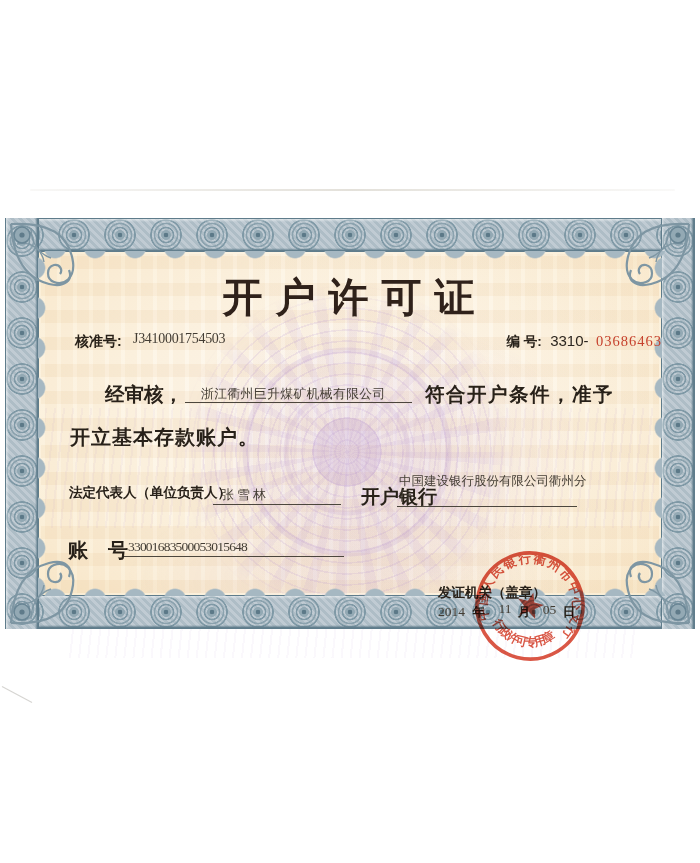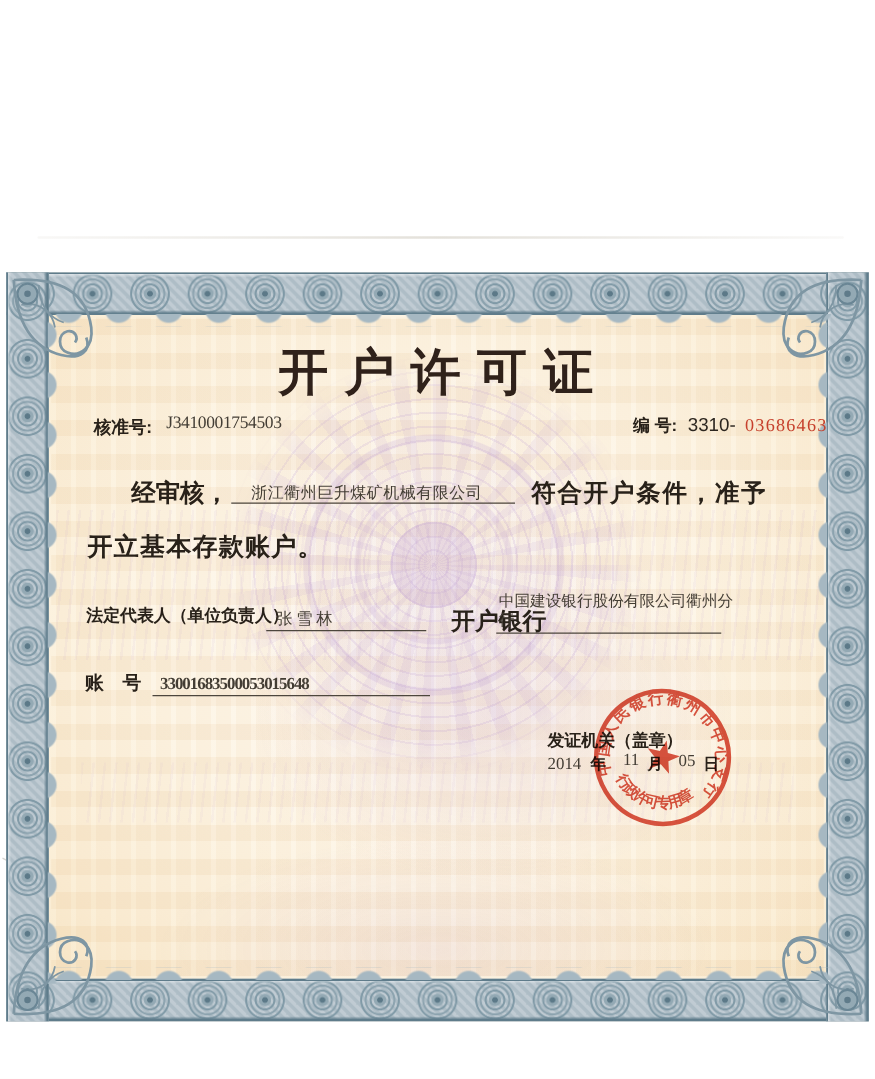--- a/index.html
+++ b/index.html
@@ -6,21 +6,21 @@
   body{
     width:700px;height:863px;position:relative;background:#ffffff;overflow:hidden;
     font-family:"Liberation Sans", sans-serif;
   }
   
   .scanline{position:absolute;left:30px;right:25px;top:189px;height:2px;
     background:linear-gradient(90deg,rgba(210,205,195,.15),rgba(205,200,188,.55),rgba(210,205,195,.12));border-radius:2px;}
   .crease{position:absolute;left:0px;top:694px;width:34px;height:1px;background:rgba(150,148,140,.4);transform:rotate(28deg);}
 
   
-  .certificate{position:absolute;left:5px;top:218px;width:690px;height:599px;background:#f8ecd2;}
+  .certificate{position:absolute;left:5px;top:218px;width:690px;height:411px;background:#f8ecd2;}
   .interior{position:absolute;inset:26px;z-index:0;
     background:radial-gradient(ellipse at 50% 46%, #fefaf4 0%, #fdf5e6 52%, #fbefd8 82%, #f8e9cc 100%);}
   
   .wm{position:absolute;inset:36px;z-index:1;opacity:.85;
     background-image:
       radial-gradient(ellipse 270px 190px at 57% 60%, rgba(186,150,214,.16), rgba(186,150,214,0) 72%),
       radial-gradient(ellipse 300px 120px at 50% 96%, rgba(186,150,214,.13), rgba(186,150,214,0) 75%),
       repeating-linear-gradient(0deg, rgba(213,148,70,.085) 0 13px, rgba(213,148,70,0) 13px 27px),
       repeating-linear-gradient(90deg, rgba(255,255,255,0) 0 4px, rgba(213,148,70,.065) 4px 16px);}
   
@@ -168,23 +168,23 @@
   <div class="txt lbl" style="left:420px;top:163px;font-size:19.5px;letter-spacing:1.5px;">符合开户条件，准予</div>
   <div class="txt lbl" style="left:65px;top:206px;font-size:20px;letter-spacing:1px;">开立基本存款账户。</div>
 
   <div class="txt lbl" style="left:64px;top:266px;font-size:13.5px;">法定代表人（单位负责人）</div>
   <div class="u" style="left:208px;top:286px;width:128px;"></div>
   <div class="txt val" style="left:216px;top:268px;font-size:13px;letter-spacing:3px;">张雪林</div>
   <div class="txt lbl" style="left:356px;top:266px;font-size:19px;">开户银行</div>
   <div class="u" style="left:392px;top:288px;width:180px;"></div>
   <div class="txt val" style="left:394px;top:256px;font-size:12.5px;width:198px;white-space:normal;line-height:15px;">中国建设银行股份有限公司衢州分行</div>
 
-  <div class="txt lbl" style="left:63px;top:319px;font-size:15px;">账　号</div>
+  <div class="txt lbl" style="left:63px;top:319px;font-size:20px;">账　号</div>
   <div class="u" style="left:117px;top:338px;width:222px;"></div>
-  <div class="txt val" style="left:123px;top:321px;font-size:13.5px;letter-spacing:-0.8px;font-weight:bold;">33001683500053015648</div>
+  <div class="txt val" style="left:123px;top:321px;font-size:13.5px;letter-spacing:-0.8px;">33001683500053015648</div>
 
   <div class="txt lbl" style="left:433px;top:366px;font-size:13.5px;">发证机关（盖章）</div>
   <div class="txt" style="left:433px;top:384px;">
     <span class="val" style="font-size:13.5px;">2014</span>
     <span class="lbl" style="font-size:12.5px;margin-left:3px;">年</span>
     <span class="val" style="font-size:13.5px;margin-left:9px;position:relative;top:-3px;">11</span>
     <span class="lbl" style="font-size:12.5px;margin-left:2px;">月</span>
     <span class="val" style="font-size:13.5px;margin-left:8px;position:relative;top:-2px;">05</span>
     <span class="lbl" style="font-size:12.5px;margin-left:2px;">日</span>
   </div>

